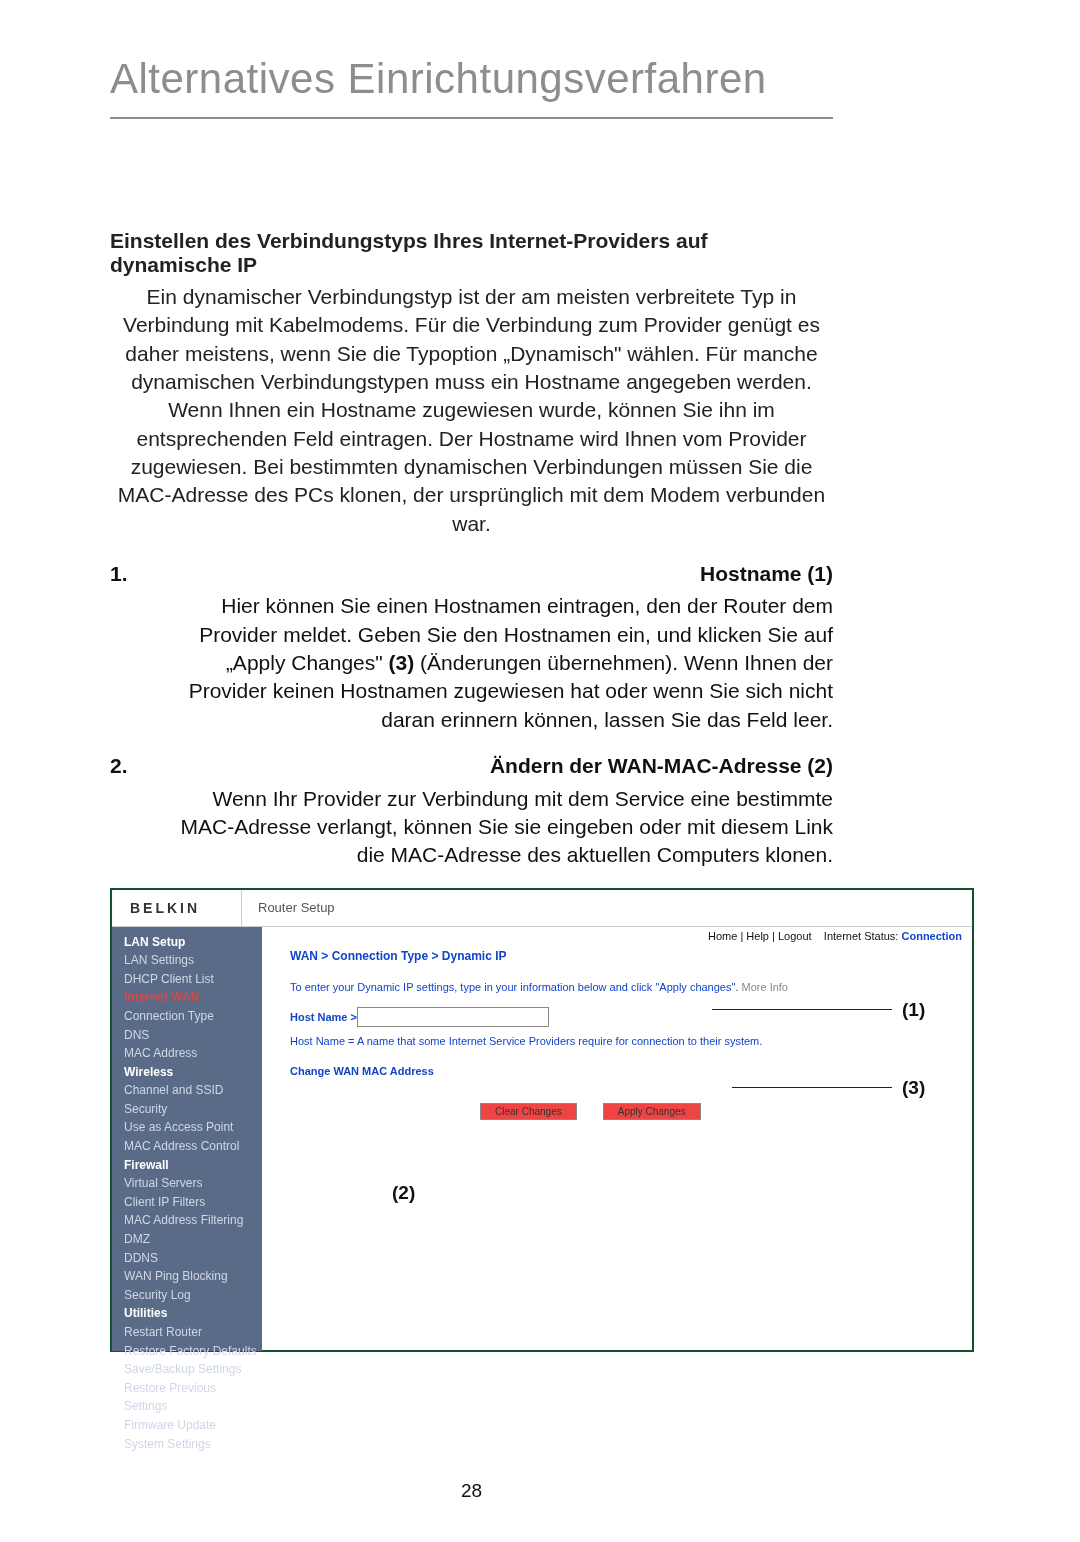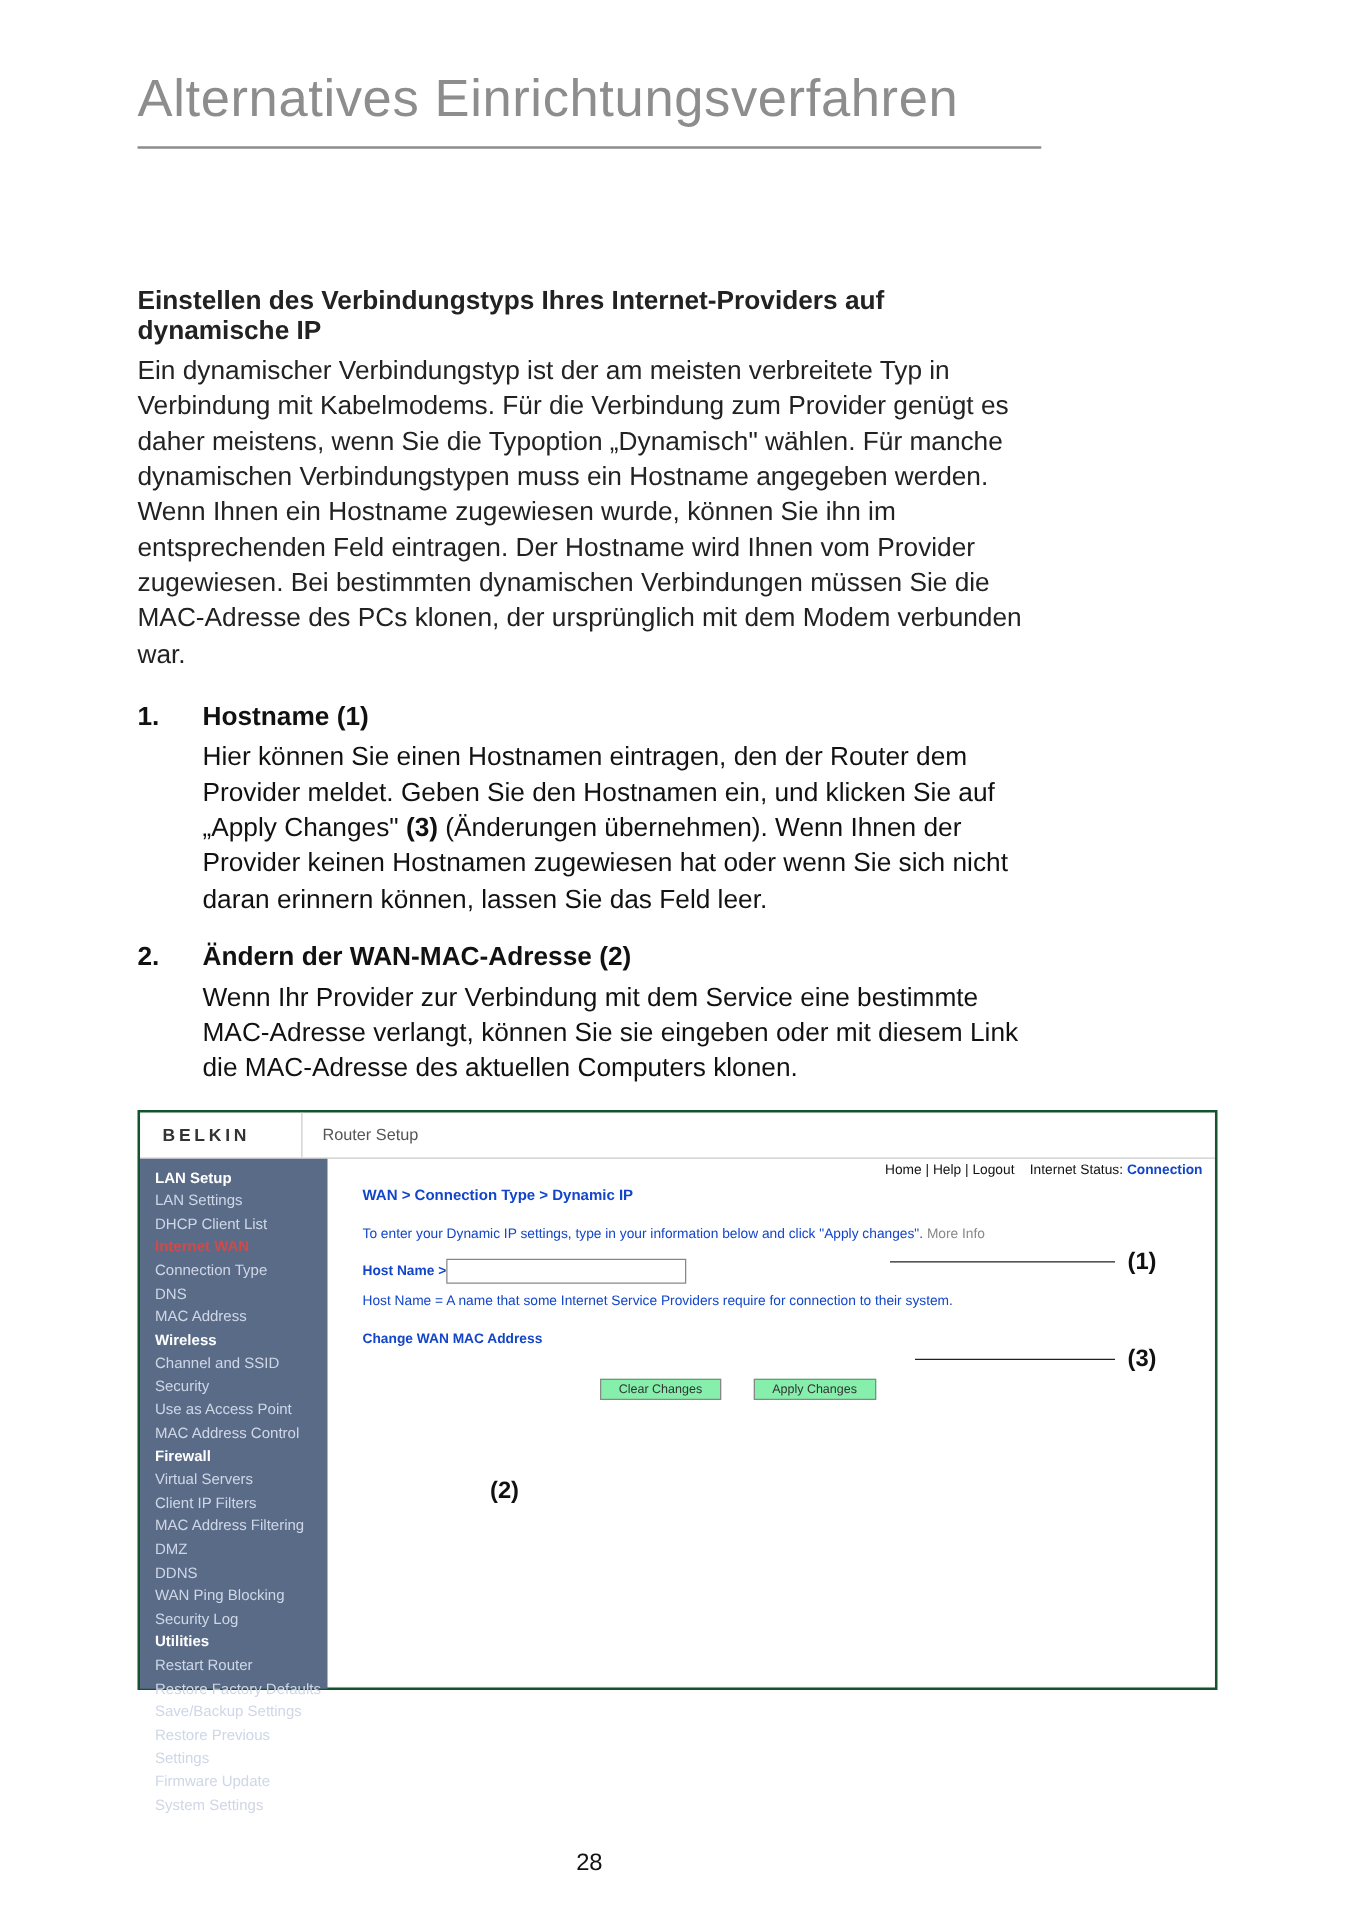--- a/index.html
+++ b/index.html
@@ -25,27 +25,29 @@
     font-size:21px;
     font-weight:bold;
     color:#222;
     margin-bottom:6px;
   }
   .body-text {
     font-size:21px;
     line-height:1.35;
     color:#222;
     margin-bottom:22px;
+    text-align:center;
   }
   ol.man-list {
     list-style:none;
     padding:0; margin:0;
     counter-reset:item;
     font-size:21px;
     line-height:1.35;
+    text-align:right;
   }
   ol.man-list > li {
     counter-increment:item;
     position:relative;
     padding-left:52px;
     margin-bottom:18px;
   }
   ol.man-list > li::before {
     content:counter(item) ".";
     position:absolute;
@@ -126,21 +128,21 @@
   .instr .more { color:#888;margin-top:36px;}
   .row1 { display:flex; align-items:center; margin-bottom:8px;}
   .hostlabel { color:#1245c9; font-weight:bold; font-size:11px;}
   .hostinput {
     width:190px; height:18px; border:1px solid #888; background:#fff;
   }
   .note { color:#1245c9; font-size:11px; margin-bottom:18px;}
   .link2 { color:#1245c9; font-weight:bold; font-size:11px; margin-bottom:26px; display:block;}
   .btns { display:flex; gap:26px; margin-left:190px;}
   .btn {
-    border:1px solid #888; background:#86efac;
+    border:1px solid #888; background:#ef4444;
     font-size:10px; padding:2px 14px; cursor:pointer;
   }
   
   .leader { position:absolute; background:#222; height:1px; }
   .callout {
     position:absolute; font-size:19px; font-weight:bold; color:#111;
   }
 
   .page-num {
     position:absolute;

